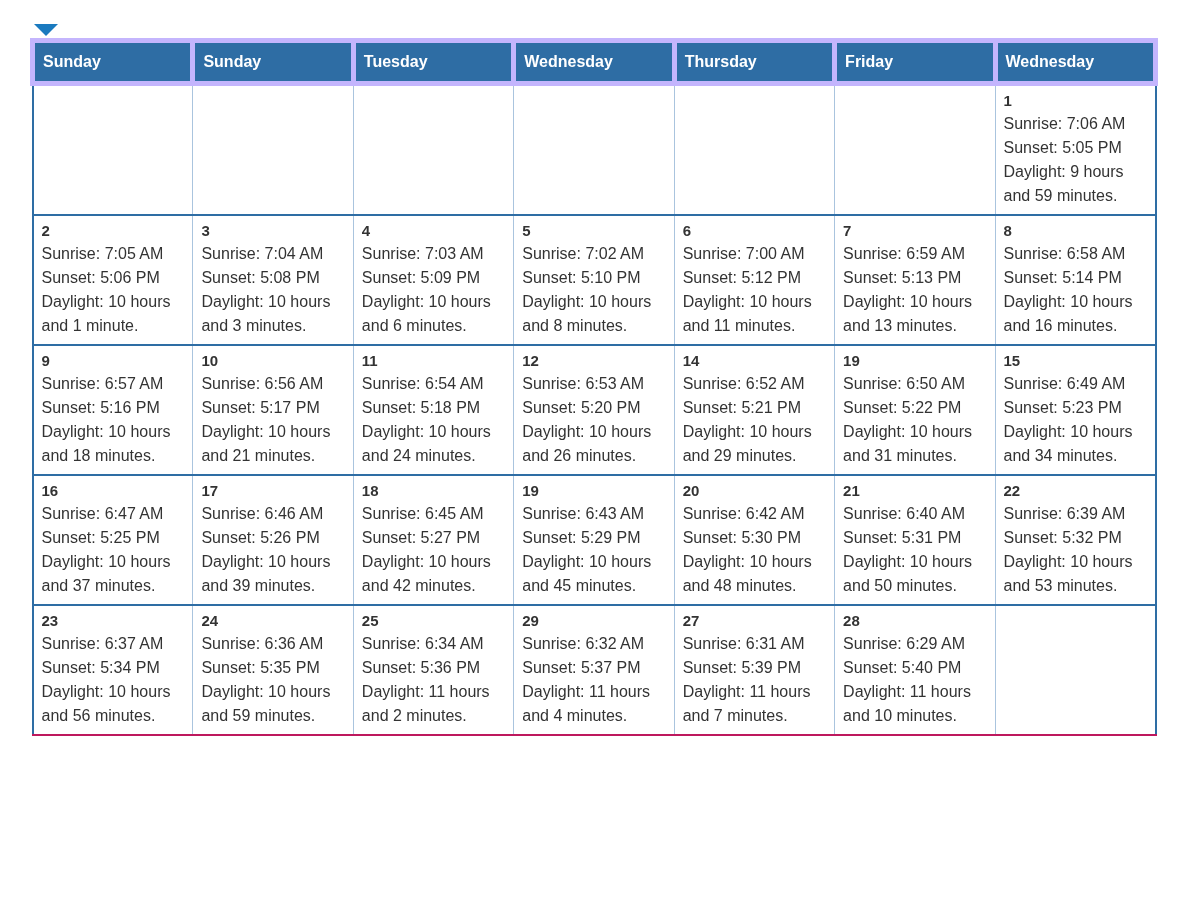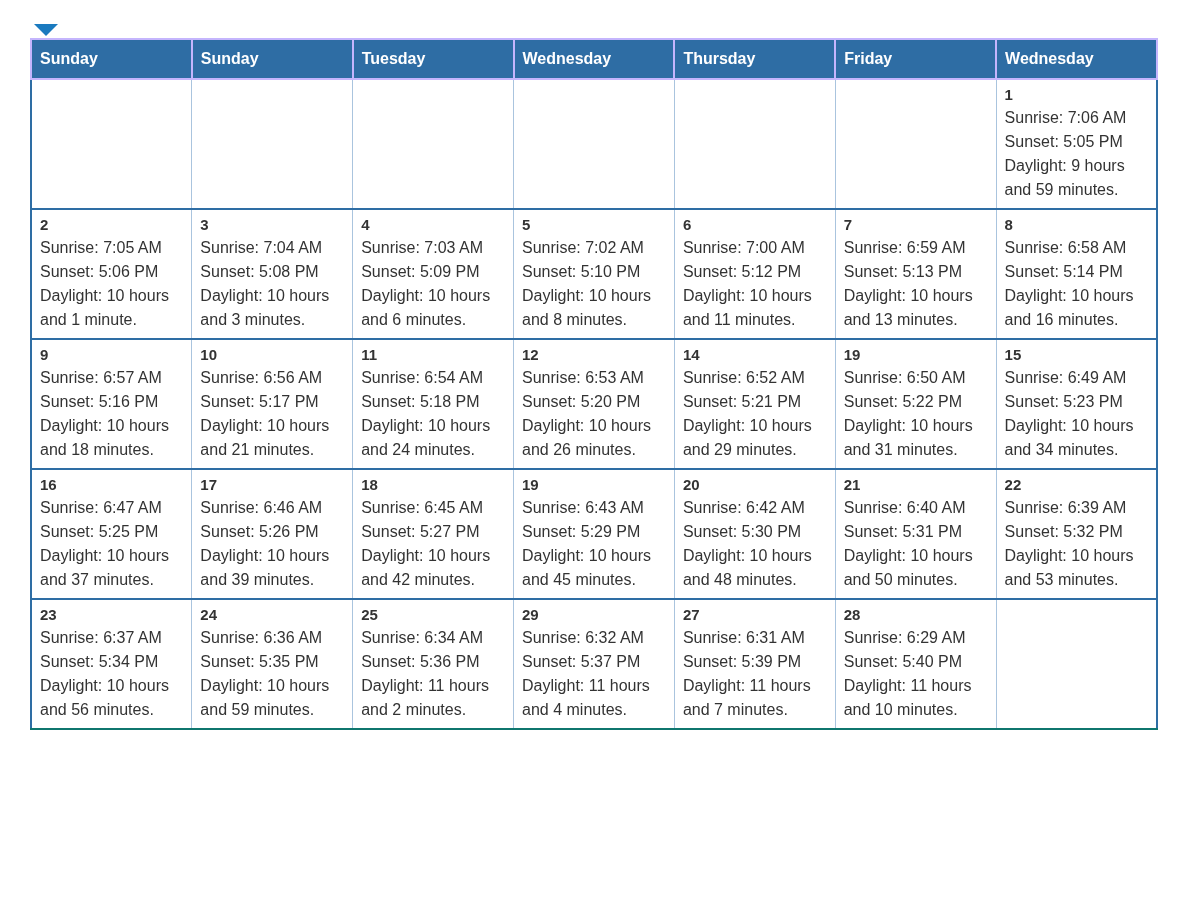--- a/index.html
+++ b/index.html
@@ -53,21 +53,21 @@
       border-collapse: collapse;
       margin-top: 10px;
     }
     .calendar th {
       background-color: #2e6da4;
       color: #fff;
       font-size: 16px;
       font-weight: bold;
       padding: 10px 8px;
       text-align: left;
-      border: 2px solid #c4b5fd;
+      border: 5px solid #c4b5fd;
       margin-left: 45px;
     }
     .calendar td {
       border: 1px solid #aac4de;
       vertical-align: top;
       padding: 6px 8px;
       width: calc(100% / 7);
       min-height: 110px;
       height: 130px;
       font-size: 13px;
@@ -77,21 +77,21 @@
     .calendar tr:first-child td {
       border-top: 2px solid #2e6da4;
     }
     .calendar tr td:first-child {
       border-left: 2px solid #2e6da4;
     }
     .calendar tr td:last-child {
       border-right: 2px solid #2e6da4;
     }
     .calendar tbody tr:last-child td {
-      border-bottom: 2px solid #0f766e;
+      border-bottom: 2px solid #be185d;
     }
     .day-number {
       font-size: 15px;
       font-weight: bold;
       color: #333;
       margin-bottom: 3px;
     }
     .day-info {
       font-size: 16px;
       color: #333;

